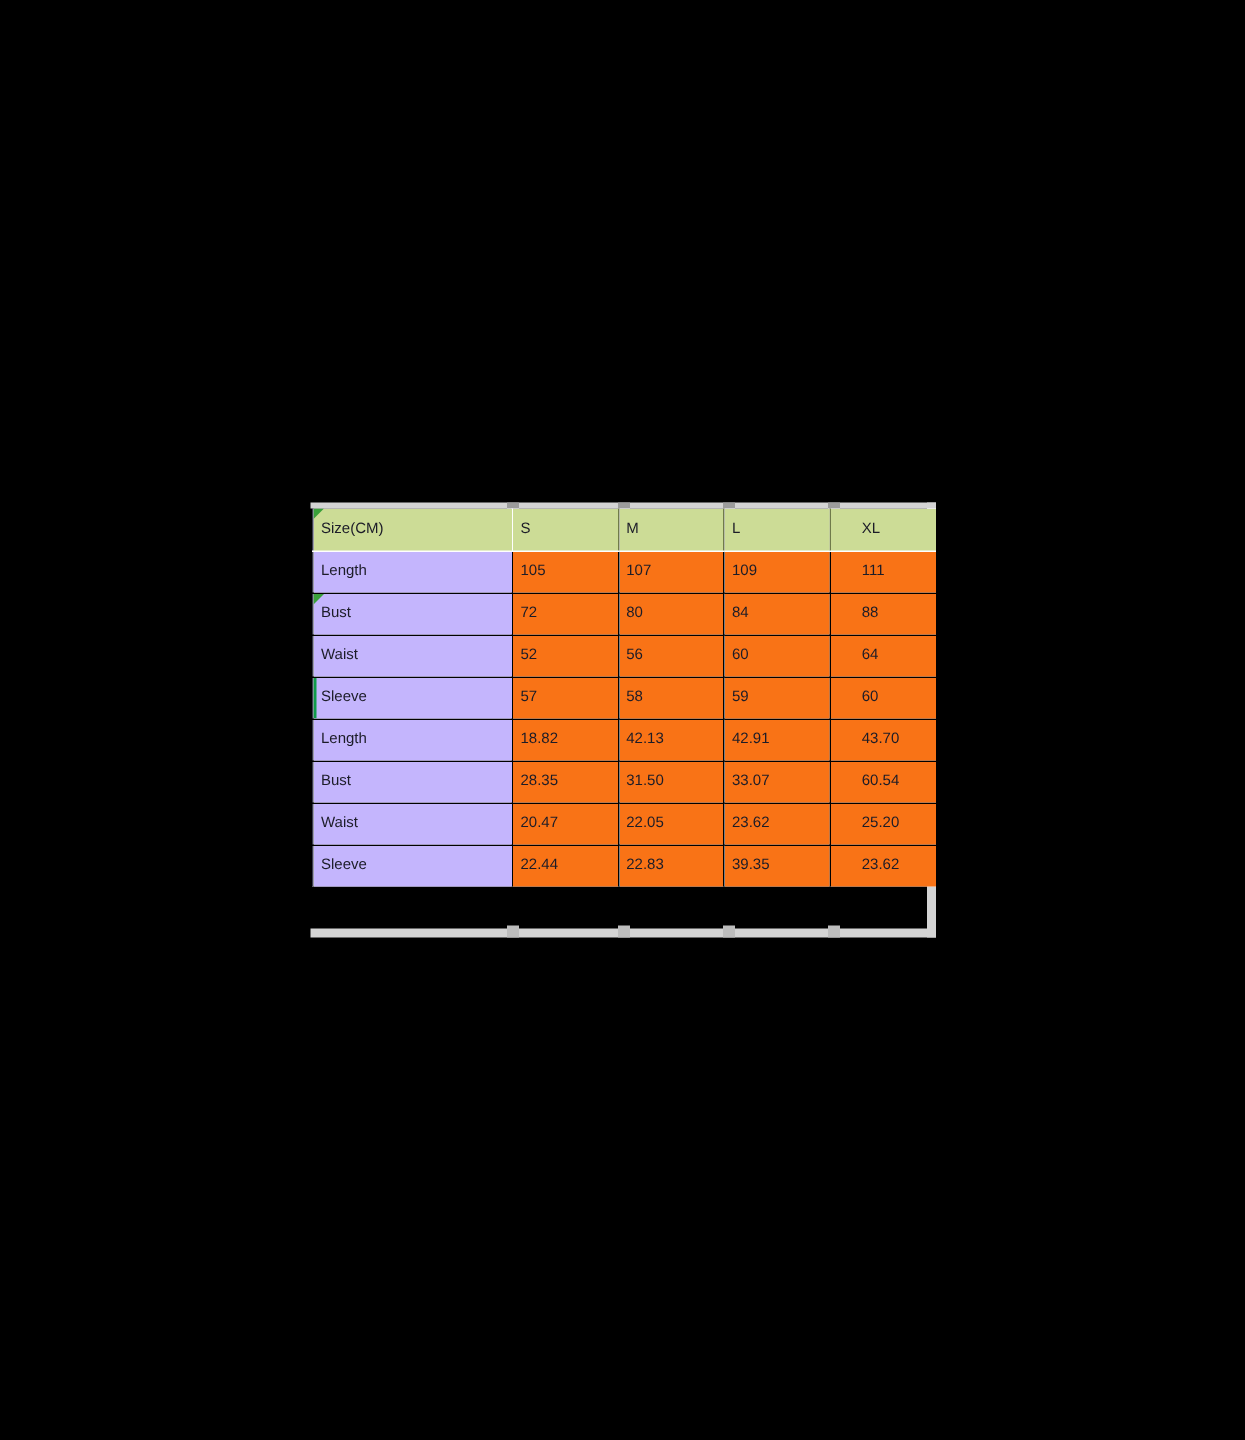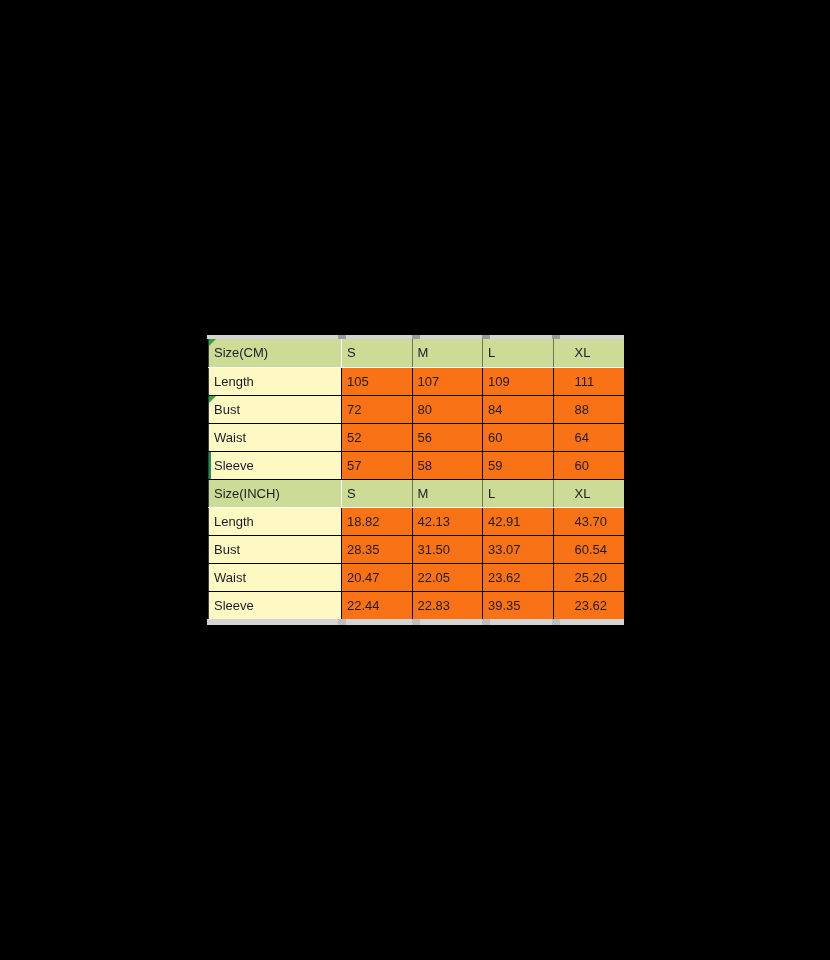--- a/index.html
+++ b/index.html
@@ -54,21 +54,21 @@
 
   
   table.size-chart {
     position: absolute;
     left: 1px;
     top: 4px;
     width: 415px;
     border-collapse: collapse;
     table-layout: fixed;
     background: #ffffff;
-    font-size: 13px;
+    font-size: 10px;
     line-height: 1;
     color: #1c1c28;
   }
   table.size-chart col.c-label { width: 133px; }
   table.size-chart col.c-size  { width: 70.5px; }
 
   table.size-chart td {
     height: 28px;
     box-sizing: border-box;
     padding: 0 0 0 5px;
@@ -80,21 +80,21 @@
     position: relative;
   }
   table.size-chart tr td:last-child { border-right: none; padding-left: 21px; }
   table.size-chart tr:last-child td { border-bottom: none; }
 
   
   table.size-chart tr td:first-child { border-left: 1px solid #3c3c50; }
 
   
   td.label {
-    background: #fef9c3;
+    background: #c4b5fd;
     color: #1c1c28;
     border-right: 1px solid #ffffff;
     border-bottom: 1px solid #ffffff;
   }
   
   tr.header td {
     background: #ccdc96;
     border-bottom: 1px solid #ffffff;
   }
   tr.header td.label {
@@ -190,27 +190,20 @@
             <td class="val">60</td>
             <td class="val">64</td>
           </tr>
           <tr class="data">
             <td class="label accent-left">Sleeve</td>
             <td class="val">57</td>
             <td class="val">58</td>
             <td class="val">59</td>
             <td class="val">60</td>
           </tr>
-          <tr class="header">
-            <td class="label">Size(INCH)</td>
-            <td class="val">S</td>
-            <td class="val">M</td>
-            <td class="val">L</td>
-            <td class="val">XL</td>
-          </tr>
           <tr class="data">
             <td class="label">Length</td>
             <td class="val">18.82</td>
             <td class="val">42.13</td>
             <td class="val">42.91</td>
             <td class="val">43.70</td>
           </tr>
           <tr class="data">
             <td class="label">Bust</td>
             <td class="val">28.35</td>

